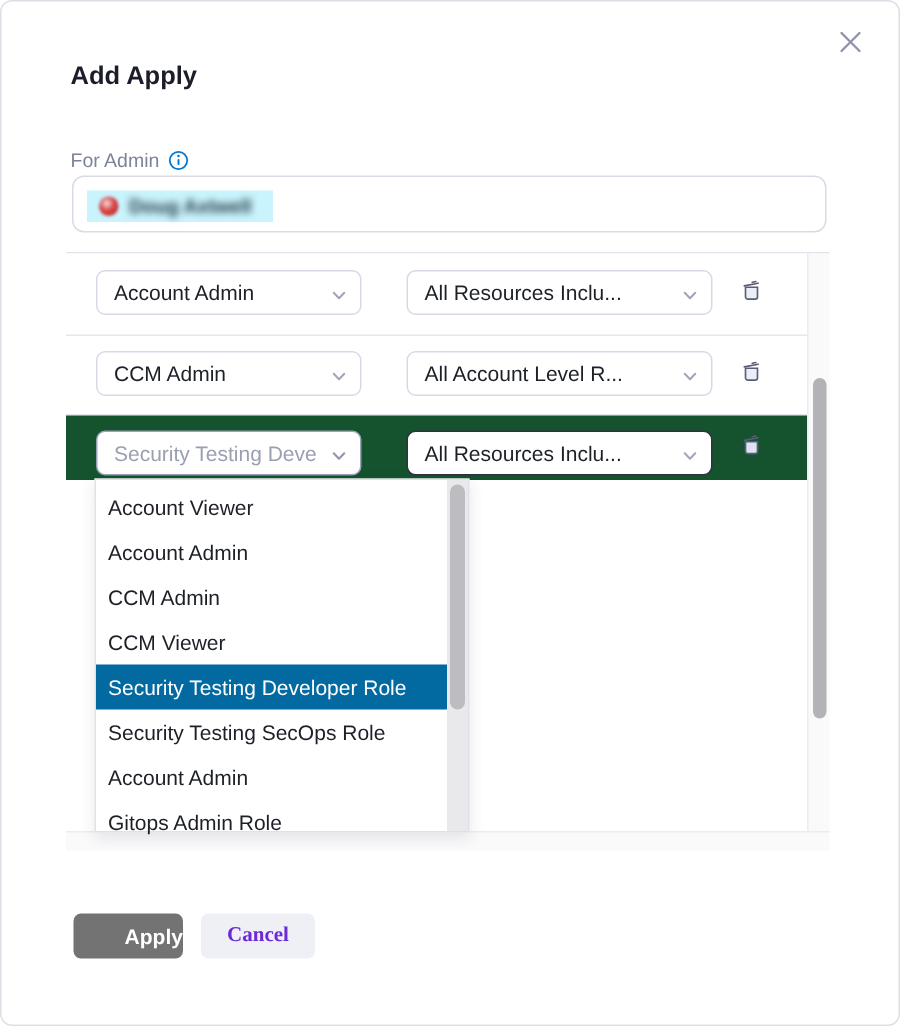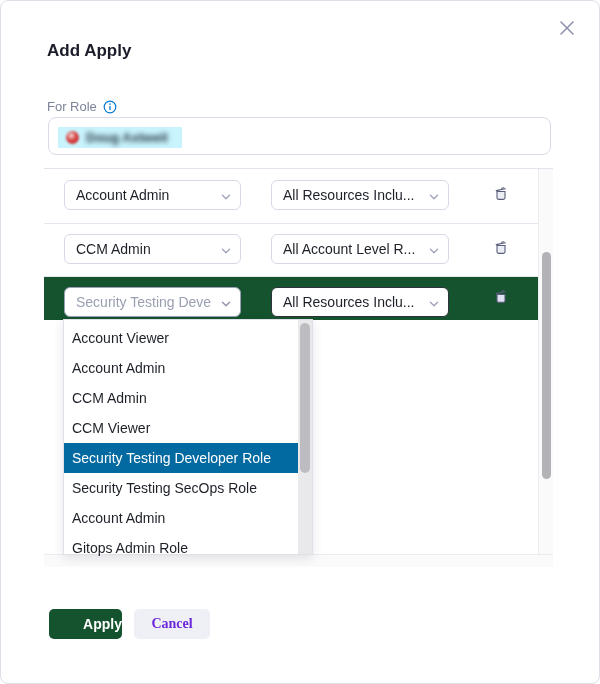--- a/index.html
+++ b/index.html
@@ -18,60 +18,60 @@
 
   .roles-box{position:absolute;left:43px;top:167px;width:509px;height:399px;background:#fff;border-top:1px solid #e3e4eb;}
   .roles-content{position:absolute;left:0;top:0;width:494px;height:386px;background:#fff;overflow:hidden;}
   .role-row{position:absolute;left:0;width:494px;border-bottom:1px solid #e5e6ee;}
   .row1{top:0;height:55px;}
   .row2{top:55px;height:53px;}
   .row3{top:108px;height:43px;background:#14532d;border-bottom:none;}
   .sel{position:absolute;height:30px;background:#fff;border:1px solid #d8d9e8;border-radius:6px;display:flex;align-items:center;padding:0 26px 0 11px;font-size:14px;color:#1d2027;cursor:pointer;white-space:nowrap;overflow:hidden;}
   .sel .chev{position:absolute;right:8px;top:9px;}
   .sel1{left:20px;width:177px;}
-  .sel2{left:227px;width:178px;}
+  .sel2{left:227px;width:204px;}
   .row1 .sel{top:11px;} .row2 .sel{top:10px;} .row3 .sel{top:10px;}
   .row3 .sel1{border-color:#9aa0b6;color:#9aa0b2;}
   .row3 .sel2{border-color:#2e323e;}
   .trash-btn{position:absolute;left:447px;width:20px;height:20px;background:none;border:none;padding:0;cursor:pointer;}
   .row1 .trash-btn{top:16px;} .row2 .trash-btn{top:15px;} .row3 .trash-btn{top:11px;}
 
   .vscroll{position:absolute;right:0;top:0;width:15px;height:386px;background:#fafafb;border-left:1px solid #ececf0;}
   .vscroll .thumb{position:absolute;left:3px;top:83px;width:9px;height:227px;border-radius:5px;background:#b3b3b7;}
   .hscroll{position:absolute;left:0;bottom:0;width:509px;height:13px;background:#fafafb;border-top:1px solid #ececf0;}
 
   .dropdown{position:absolute;left:62px;top:318px;width:250px;height:236px;background:#fff;border:1px solid #dfe0e8;box-shadow:0 3px 10px rgba(40,41,61,0.12);z-index:5;}
   .dd-list{position:absolute;left:0;top:3px;width:235px;}
   .dd-item{height:30px;display:flex;align-items:center;padding:0 8px;font-size:14px;color:#1d2027;cursor:pointer;white-space:nowrap;overflow:hidden;}
   .dd-item.selected{background:#0369a1;color:#fff;}
   .dd-scroll{position:absolute;right:0;top:0;width:14px;height:234px;background:#e9e9ec;}
   .dd-scroll .thumb{position:absolute;left:2px;top:3px;width:10px;height:150px;border-radius:5px;background:#bdbdc1;}
 
   .footer{position:absolute;left:48px;top:608px;display:flex;gap:12px;}
   .btn{height:30px;border:none;border-radius:5px;font-size:14px;font-weight:700;cursor:pointer;display:flex;align-items:center;justify-content:center;}
-  .btn-apply{width:73px;background:#14532d;color:#fff;padding-left:40px;}
+  .btn-apply{width:73px;background:#737373;color:#fff;padding-left:40px;}
   .btn-cancel{width:76px;background:#eef0f6;color:#6d28d9;font-family:Liberation Serif, serif;}
 </style>
 </head>
 <body>
 
 <div class="modal">
 
   <button class="close-btn">
     <span>
       <svg width="18" height="18" viewBox="0 0 18 18">
           <path d="M3 3 L15 15 M15 3 L3 15" stroke="#9193ae" stroke-width="1.6" fill="none" stroke-linecap="round"></path>
         </svg>
     </span>
   </button>
 
   <div class="title">Add Apply</div>
 
   <div class="for-user-row">
-    <span class="for-user-label">For Role</span>
+    <span class="for-user-label">For Admin</span>
     <span style="display:inline-flex;">
       <svg width="14" height="14" viewBox="0 0 14 14">
           <circle cx="7" cy="7" r="5.8" fill="none" stroke="#0278d5" stroke-width="1.2"></circle>
           <rect x="6.35" y="6" width="1.3" height="4" rx="0.6" fill="#0278d5"></rect>
           <circle cx="7" cy="4" r="0.85" fill="#0278d5"></circle>
         </svg>
     </span>
   </div>
 
   <div class="user-input">

